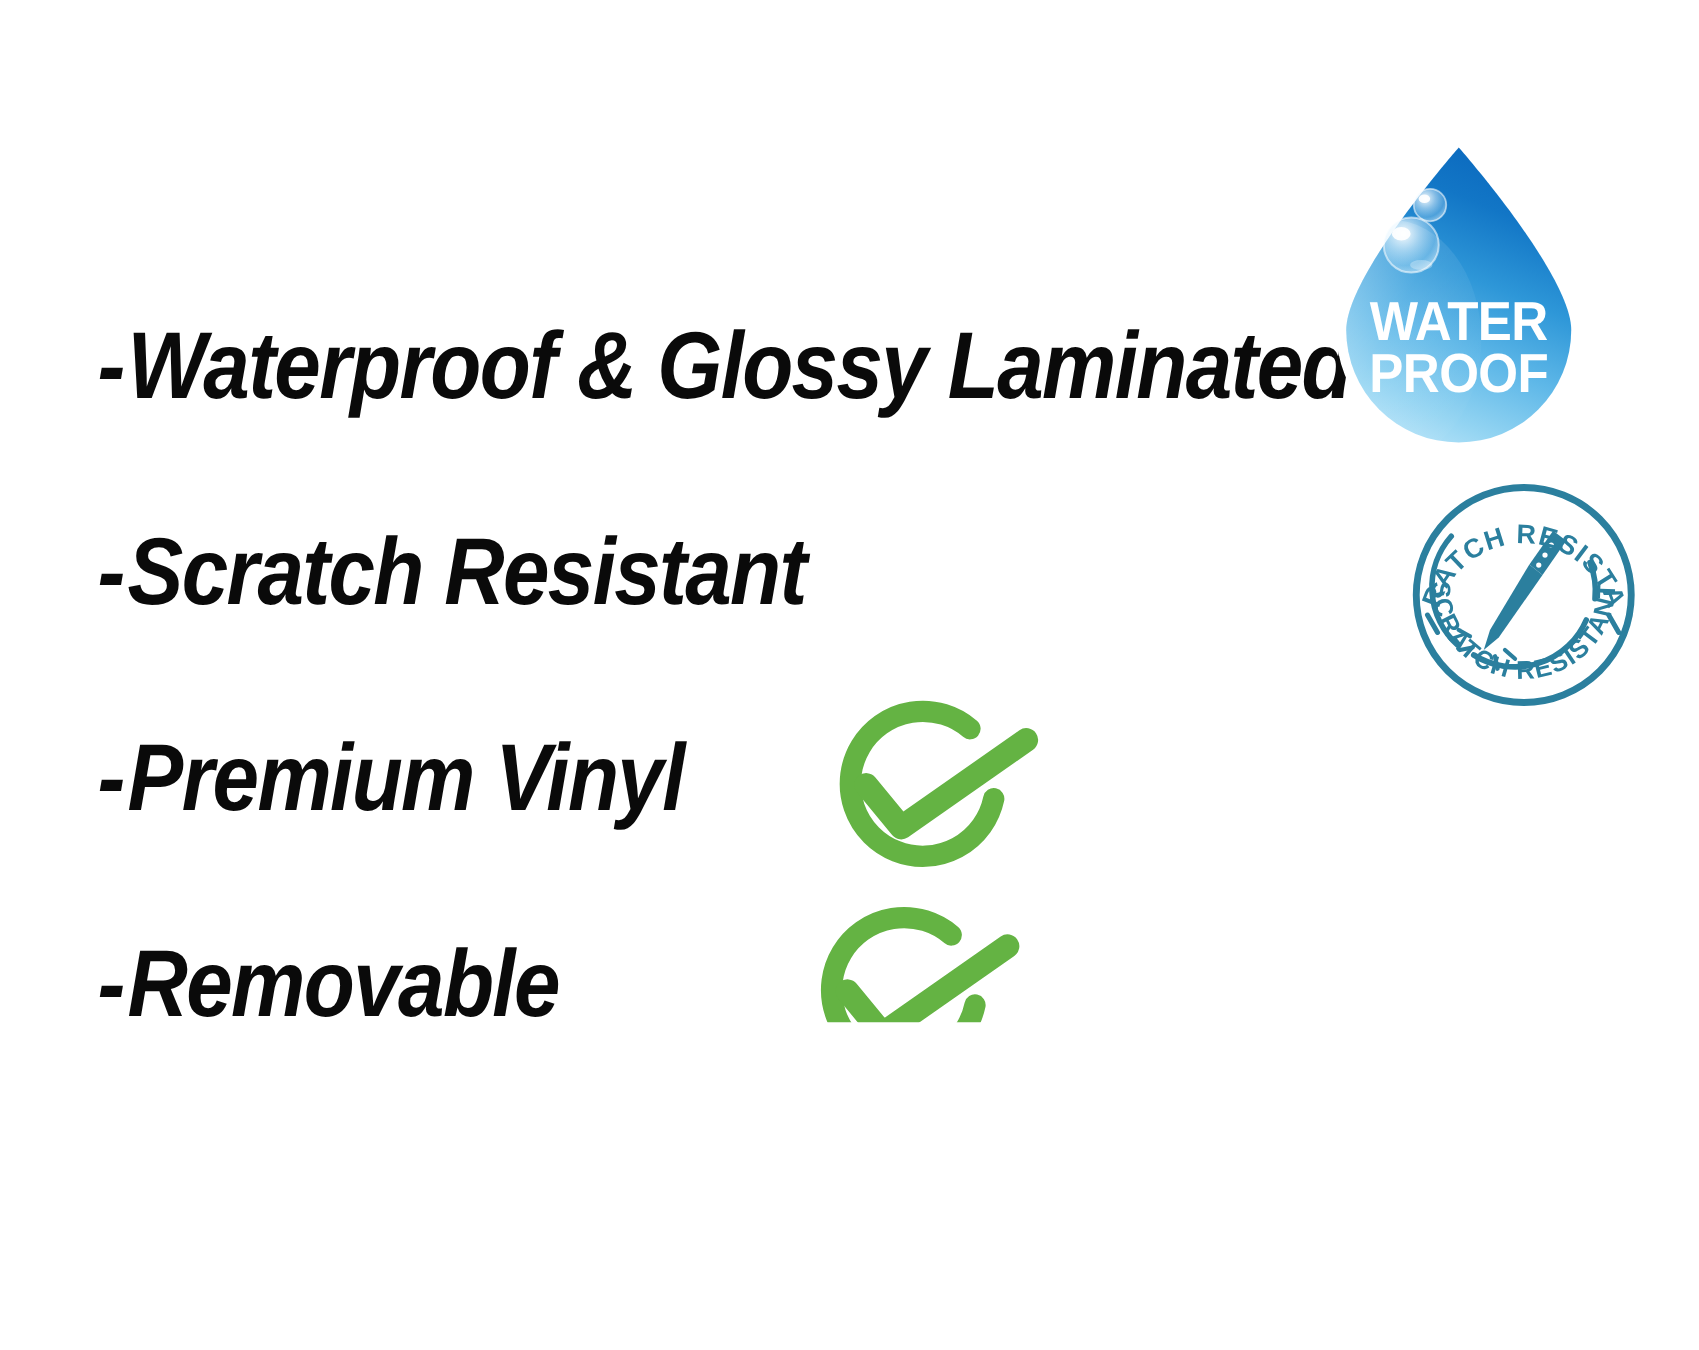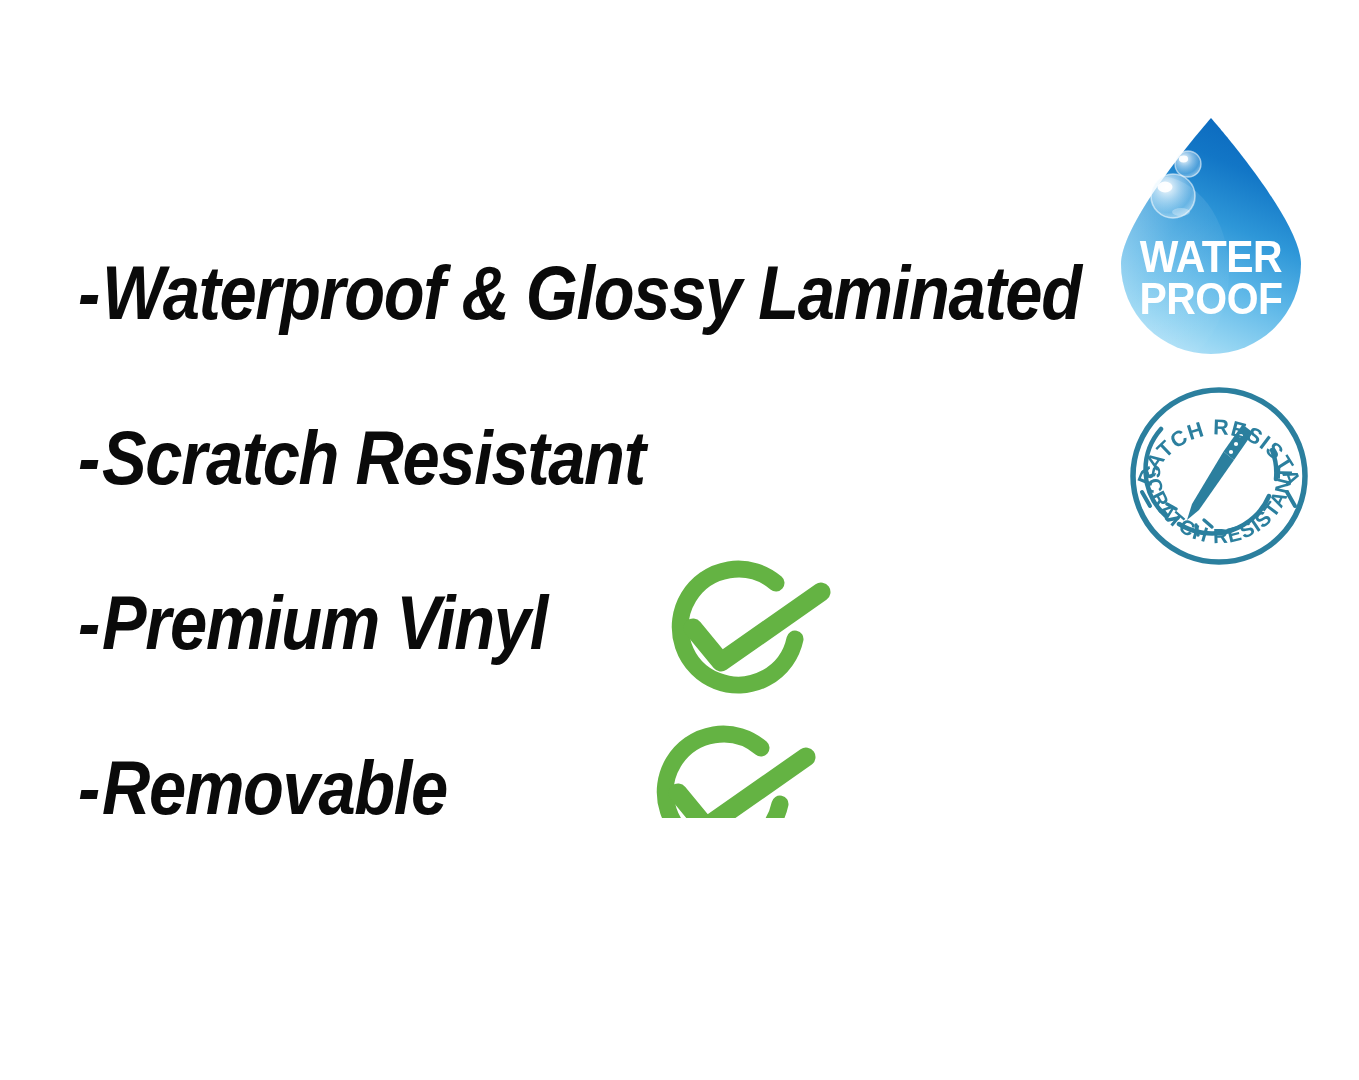--- a/index.html
+++ b/index.html
@@ -39,21 +39,21 @@
     padding-right: 6px;
   }
   #line-0 { top: 255px; }
   #line-1 { top: 420px; }
   #line-2 { top: 585px; }
   #line-3 { top: 750px; }
 
   
   #waterproof-badge {
     position: absolute;
-    left: 1105px;
+    left: 1061px;
     top: 104px;
     width: 212px;
     height: 252px;
   }
   #waterproof-badge svg { display: block; width: 100%; height: 100%; }
 
   
   #scratch-badge {
     position: absolute;
     left: 1124px;

